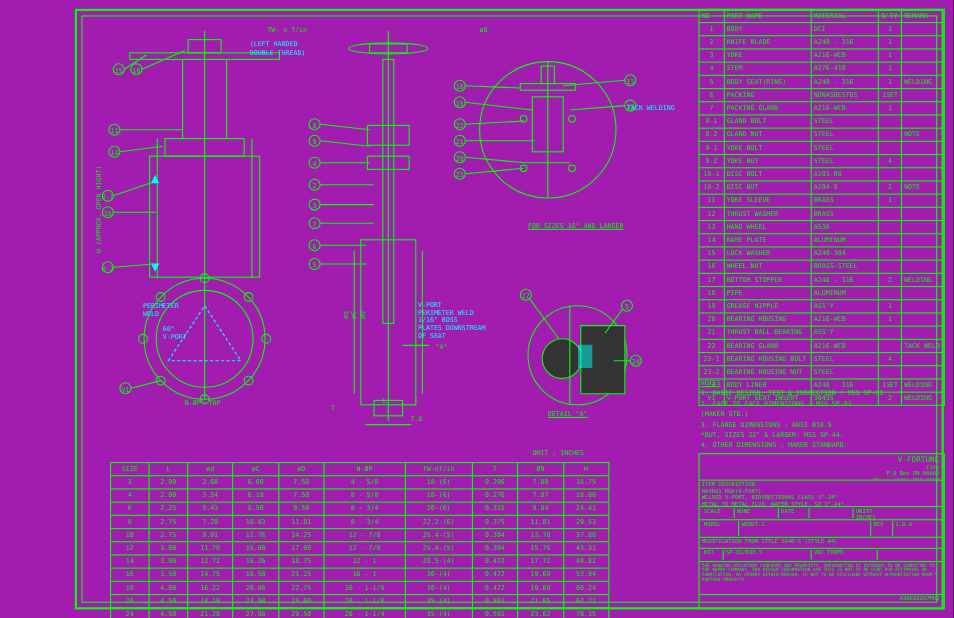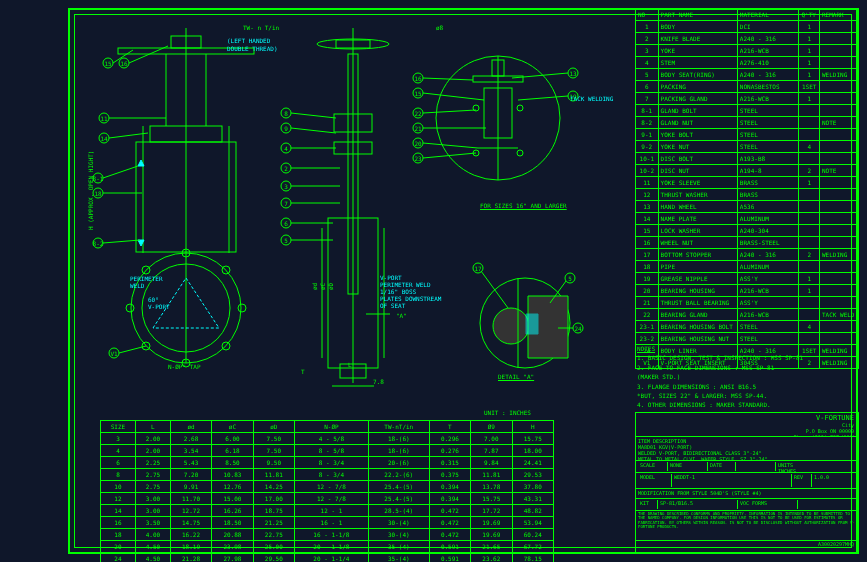--- a/index.html
+++ b/index.html
@@ -1,17 +1,17 @@
 <!DOCTYPE html>
 <html><head>
 <meta charset="utf-8">
 <style>
 *{margin:0;padding:0;box-sizing:border-box}
 body{background:#000;font-family:monospace;font-size:7px;color:#0f0;overflow:hidden}
-.canvas{position:relative;width:867px;height:562px;background:#0f172a}
+.canvas{position:relative;width:867px;height:562px;background:#a21caf}
 .border-outer{position:absolute;left:68px;top:8px;width:790px;height:546px;border:2px solid #0f0}
 .border-inner{position:absolute;left:4px;top:4px;right:4px;bottom:4px;border:1px solid #0f0}
 .drawing-area{position:absolute;left:78px;top:18px;width:540px;height:397px}
 .svg-drawing{width:100%;height:100%}
 
 .parts-table{position:absolute;right:8px;top:8px;width:224px;font-size:6px}
 .parts-table table{border-collapse:collapse;width:100%}
 .parts-table td,.parts-table th{border:1px solid #0f0;padding:0 2px;height:12px;overflow:hidden;white-space:nowrap;color:#0f0;text-align:left}
 .parts-table th{font-weight:normal}
 .parts-table td:first-child{width:22px;text-align:center}

